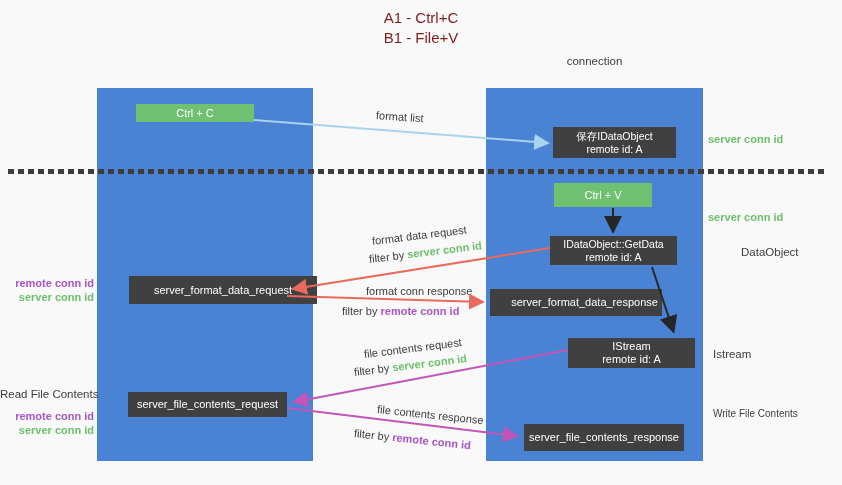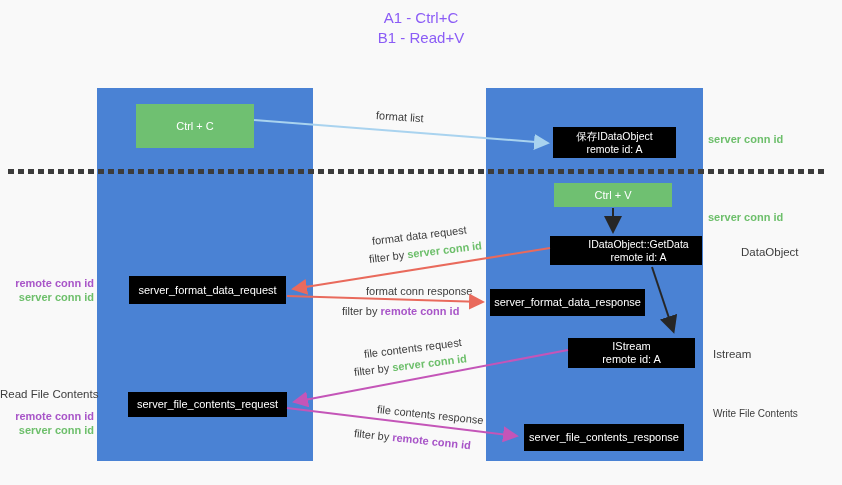--- a/index.html
+++ b/index.html
@@ -1,75 +1,76 @@
 <!DOCTYPE html>
 <html><head>
 <meta charset="utf-8">
 <style>
   html,body{margin:0;padding:0;}
   body{font-family:"Liberation Sans","DejaVu Sans",sans-serif;background:#f9f9f9;}
   #canvas{position:relative;width:842px;height:485px;background:#f9f9f9;overflow:hidden;}
   .abs{position:absolute;}
-  .title{left:0;right:0;top:8px;text-align:center;font-size:15px;line-height:20px;color:#8b5cf6;}
+  .title{left:0;right:0;top:8px;text-align:center;font-size:15px;line-height:20px;color:#7f1d1d;}
   .colhead{top:55px;text-align:center;font-size:11.5px;line-height:13px;color:#3c3c3c;}
   .col{top:88px;height:373px;background:#4a82d4;}
   .dotline{left:8px;top:169px;width:816px;height:5px;
     background:repeating-linear-gradient(90deg,#3c3c3c 0 6px,transparent 6px 10px);}
   .box{display:flex;flex-direction:column;align-items:center;justify-content:center;
     color:#fff;font-size:11px;line-height:13px;text-align:center;}
   .green{background:#6fc071;}
-  .orange{background:#000000;}
+  .orange{background:#404040;}
   .lbl{font-size:11px;line-height:13px;white-space:nowrap;color:#3d3d3d;}
   .g{color:#6dbf6b;font-weight:bold;}
   .p{color:#a855c8;font-weight:bold;}
   .rot{transform-origin:left center;}
   .ra{text-align:right;}
   svg.arrows{position:absolute;left:0;top:0;pointer-events:none;}
 </style>
 </head>
 <body>
 
 <div id="canvas">
 
   <div class="abs title">
     <div>A1 - Ctrl+C</div>
-    <div>B1 - Read+V</div>
+    <div>B1 - File+V</div>
   </div>
 
   <div class="abs colhead" style="left:486px;width:217px;">
+    <div>connection</div>
   </div>
 
   <div class="abs col" style="left:97px;width:216px;"></div>
   <div class="abs col" style="left:486px;width:217px;"></div>
 
   <div class="abs dotline"></div>
 
-  <div class="abs box green" style="left:136px;top:104px;width:118px;height:44px;">
+  <div class="abs box green" style="left:136px;top:104px;width:118px;height:18px;">
     <span>Ctrl + C</span>
   </div>
 
   <div class="abs box orange" style="left:553px;top:127px;width:123px;height:31px;font-size:10.5px;">
     <span>保存IDataObject</span>
     <span>remote id: A</span>
   </div>
 
-  <div class="abs box green" style="left:554px;top:183px;width:118px;height:24px;">
+  <div class="abs box green" style="left:554px;top:183px;width:98px;height:24px;">
     <span>Ctrl + V</span>
   </div>
 
-  <div class="abs box orange" style="left:550px;top:236px;width:127px;height:29px;font-size:10.5px;padding-left:25px;">
+  <div class="abs box orange" style="left:550px;top:236px;width:127px;height:29px;font-size:10.5px;">
     <span>IDataObject::GetData</span>
     <span>remote id: A</span>
   </div>
 
-  <div class="abs box orange" style="left:129px;top:276px;width:157px;height:28px;">
+  <div class="abs box orange" style="left:129px;top:276px;width:188px;height:28px;">
     <span>server_format_data_request</span>
   </div>
 
-  <div class="abs box orange" style="left:490px;top:289px;width:155px;height:27px;">
+  <div class="abs box orange" style="left:490px;top:289px;width:155px;height:27px;padding-left:17px;">
     <span>server_format_data_response</span>
   </div>
 
   <div class="abs box orange" style="left:568px;top:338px;width:127px;height:30px;">
     <span>IStream</span>
     <span>remote id: A</span>
   </div>
 
   <div class="abs box orange" style="left:128px;top:392px;width:159px;height:25px;">
     <span>server_file_contents_request</span>

